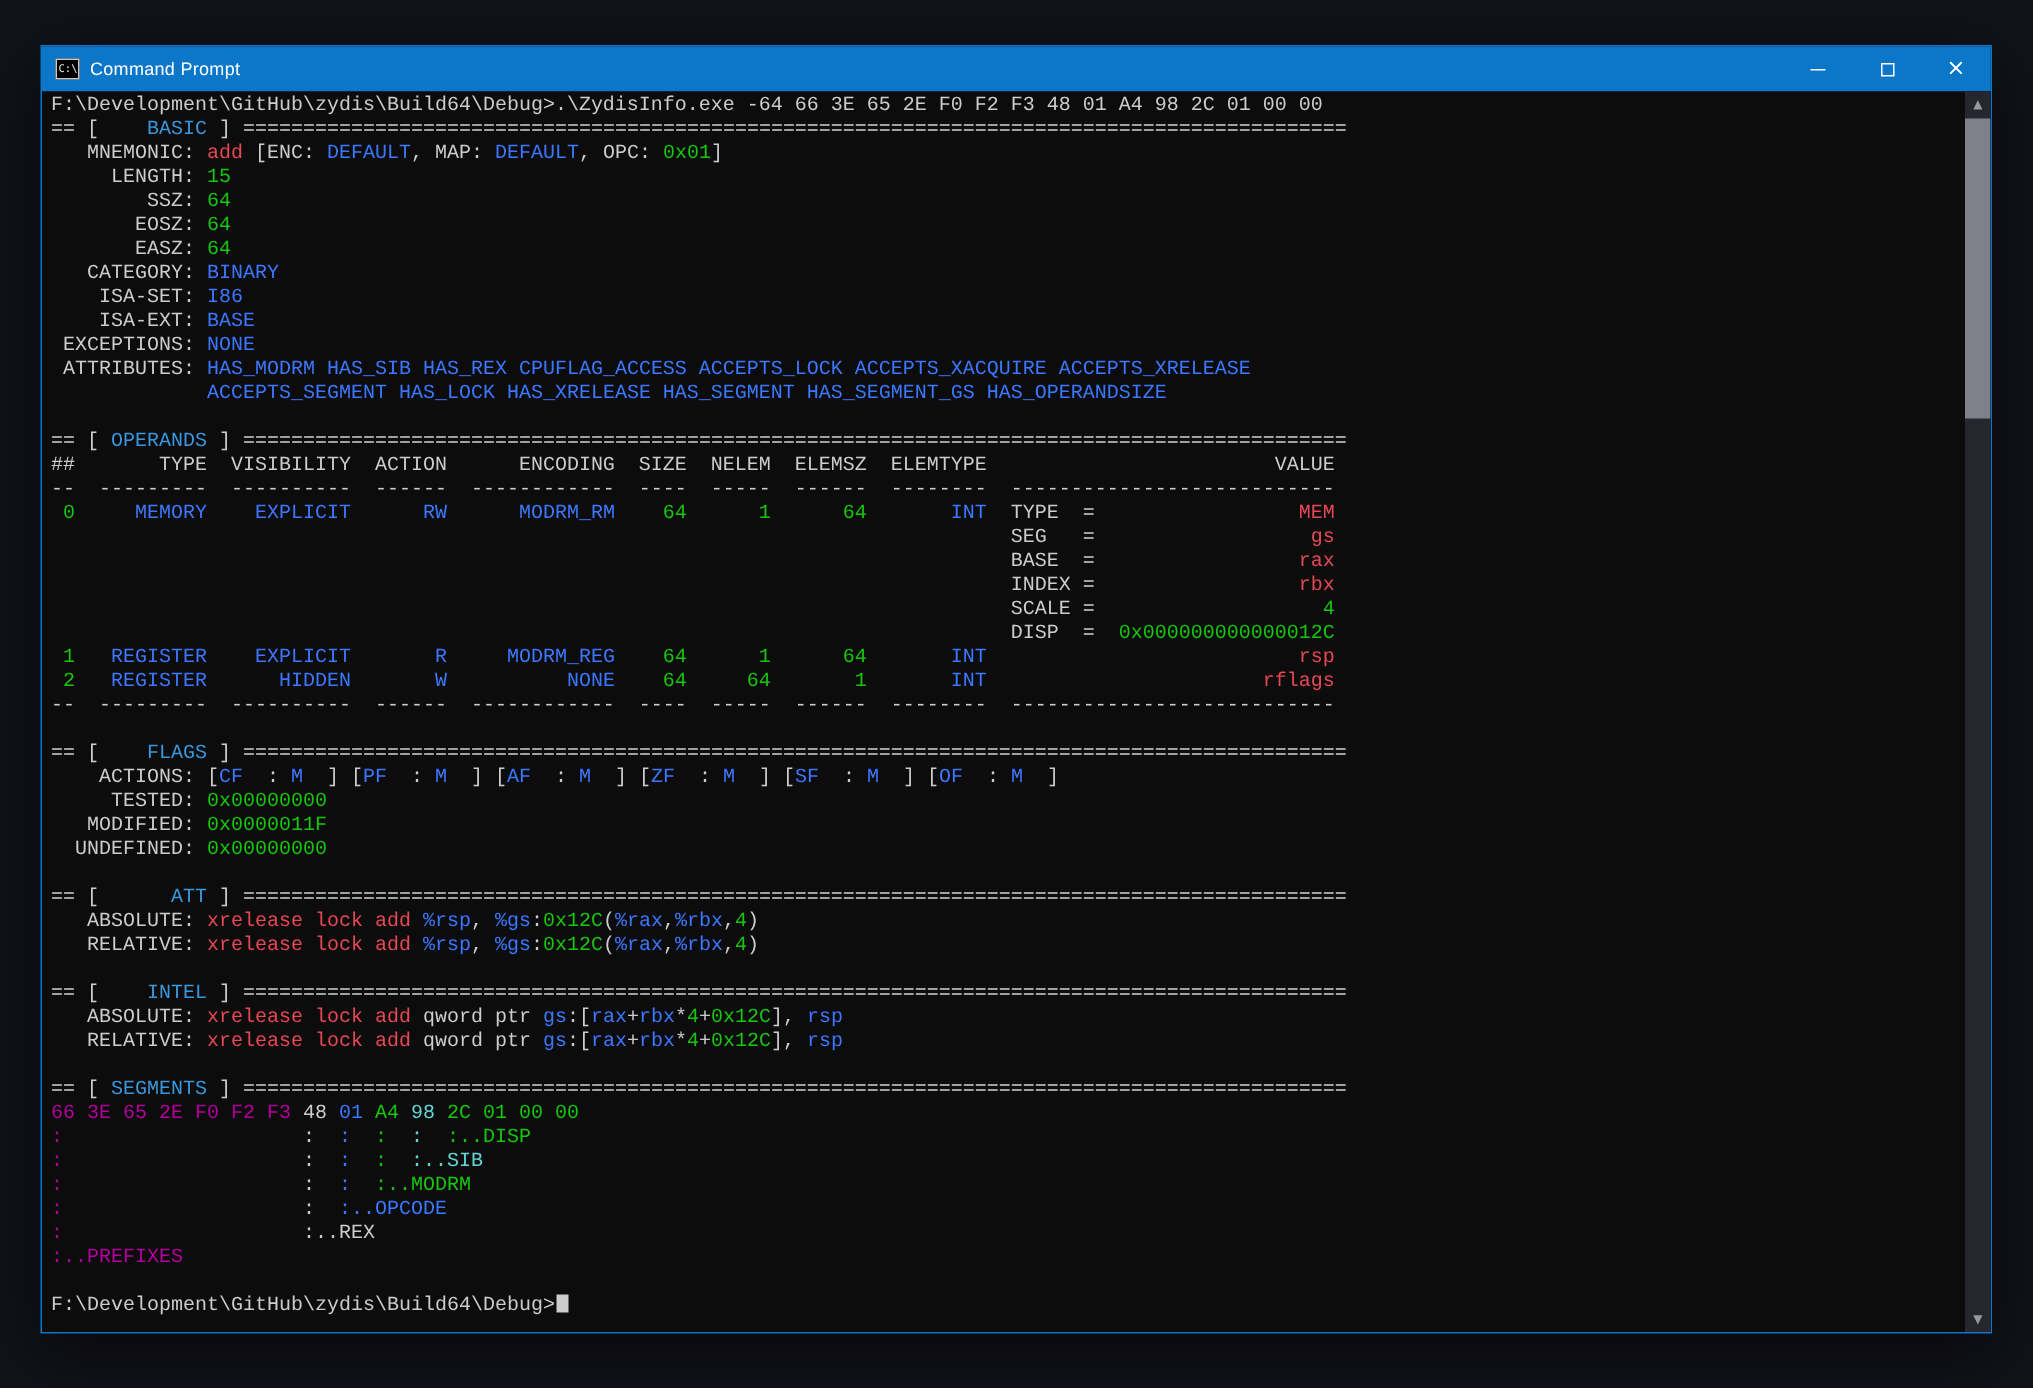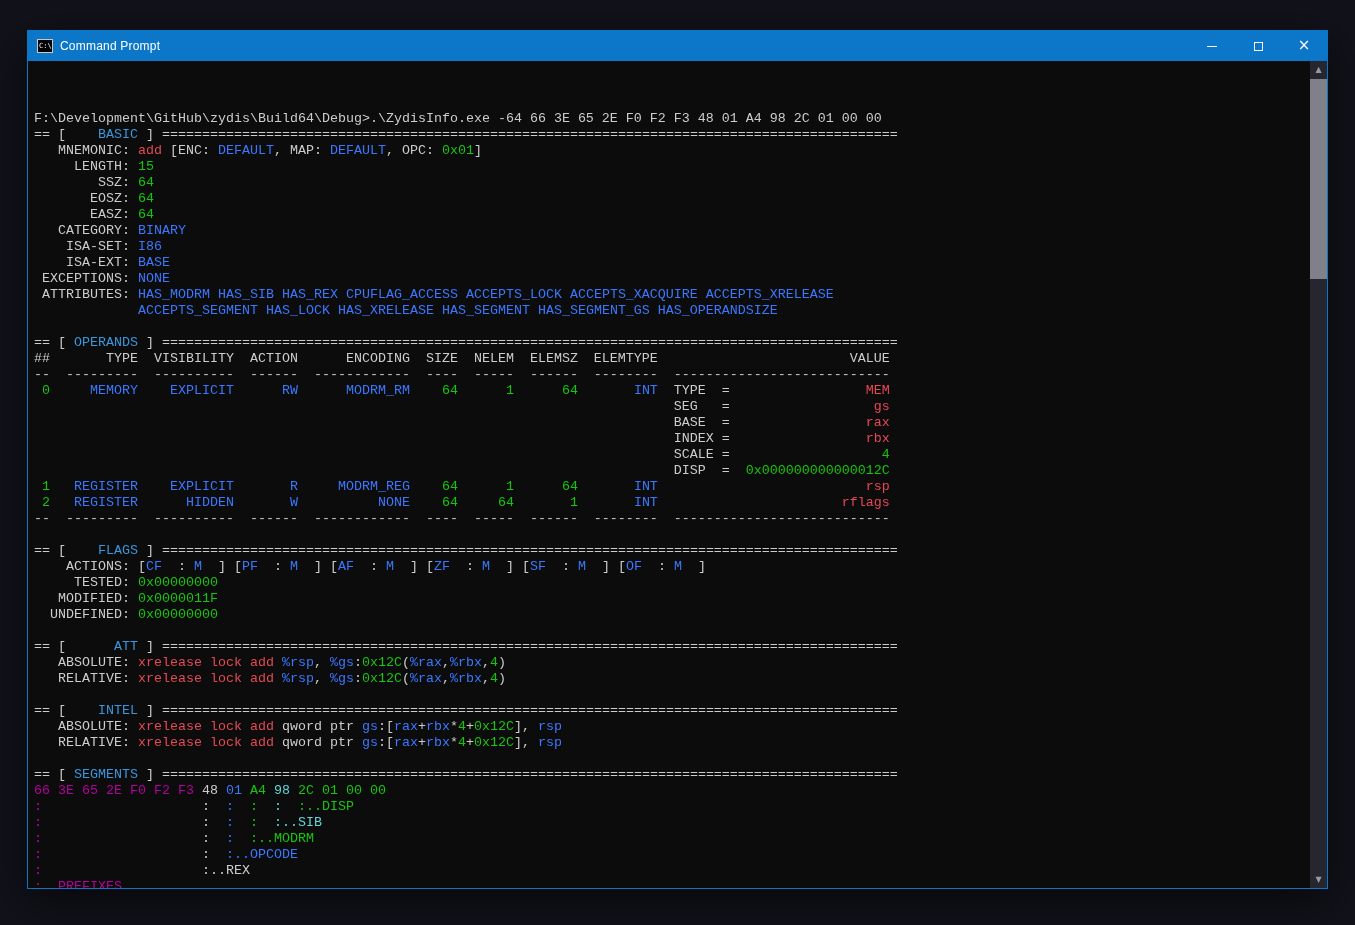--- a/index.html
+++ b/index.html
@@ -13,21 +13,21 @@
               font:7px/12px "DejaVu Sans Mono", monospace; padding-left:1px; }
   .title { letter-spacing:.2px; }
   .caption-buttons { margin-left:auto; display:flex; height:100%; }
   .cap-btn { width:46px; height:100%; display:flex; align-items:center; justify-content:center; cursor:default; }
   .min-glyph { width:10px; height:1px; background:#fff; }
   .max-glyph { width:9px; height:9px; border:1px solid #fff; }
   .close-glyph { font:15px "DejaVu Sans", sans-serif; color:#fff; margin-top:-2px; }
   .console { position:absolute; top:30px; left:0; right:0; bottom:0; background:#0c0c0c; overflow:hidden; }
   .text { position:absolute; top:2px; left:6px; right:18px; bottom:0; overflow:hidden;
           font:13.33px/16px "Liberation Mono", "DejaVu Sans Mono", monospace;
-          white-space:pre; color:#cccccc;margin-top:48px; }
+          white-space:pre; color:#cccccc; }
   .line { height:16px; }
   .cursor { display:inline-block; width:8px; height:12px; background:#cccccc;
             vertical-align:-2px; margin-left:1px; }
   .scrollbar { position:absolute; top:0; right:0; bottom:0; width:17px; background:#26262e; }
   .sb-btn { position:absolute; left:0; width:17px; height:17px; display:flex;
             align-items:center; justify-content:center; color:#9898a0;
             font:8px "DejaVu Sans", sans-serif; }
   .sb-up { top:0; }
   .sb-down { bottom:0; }
   .sb-thumb { position:absolute; left:0; top:18px; width:17px; height:200px; background:#80808a; }

